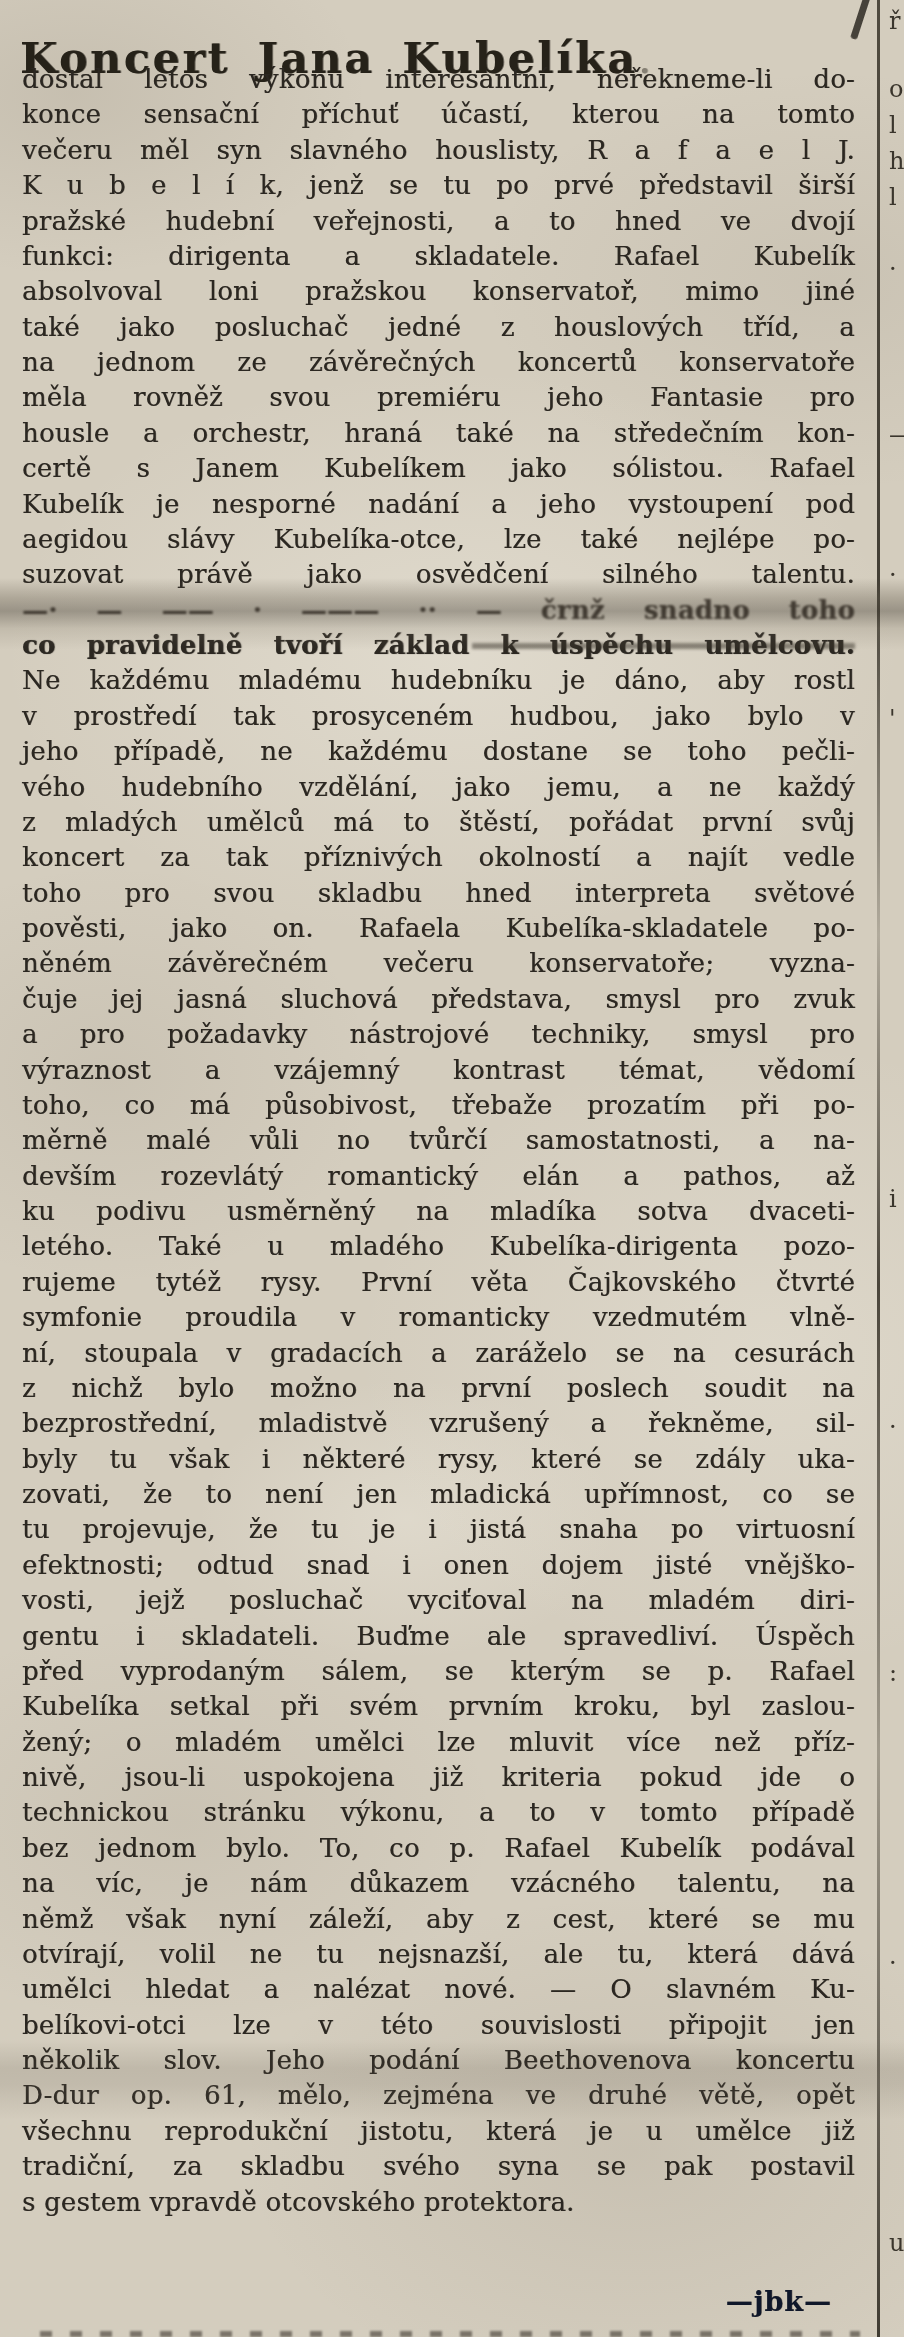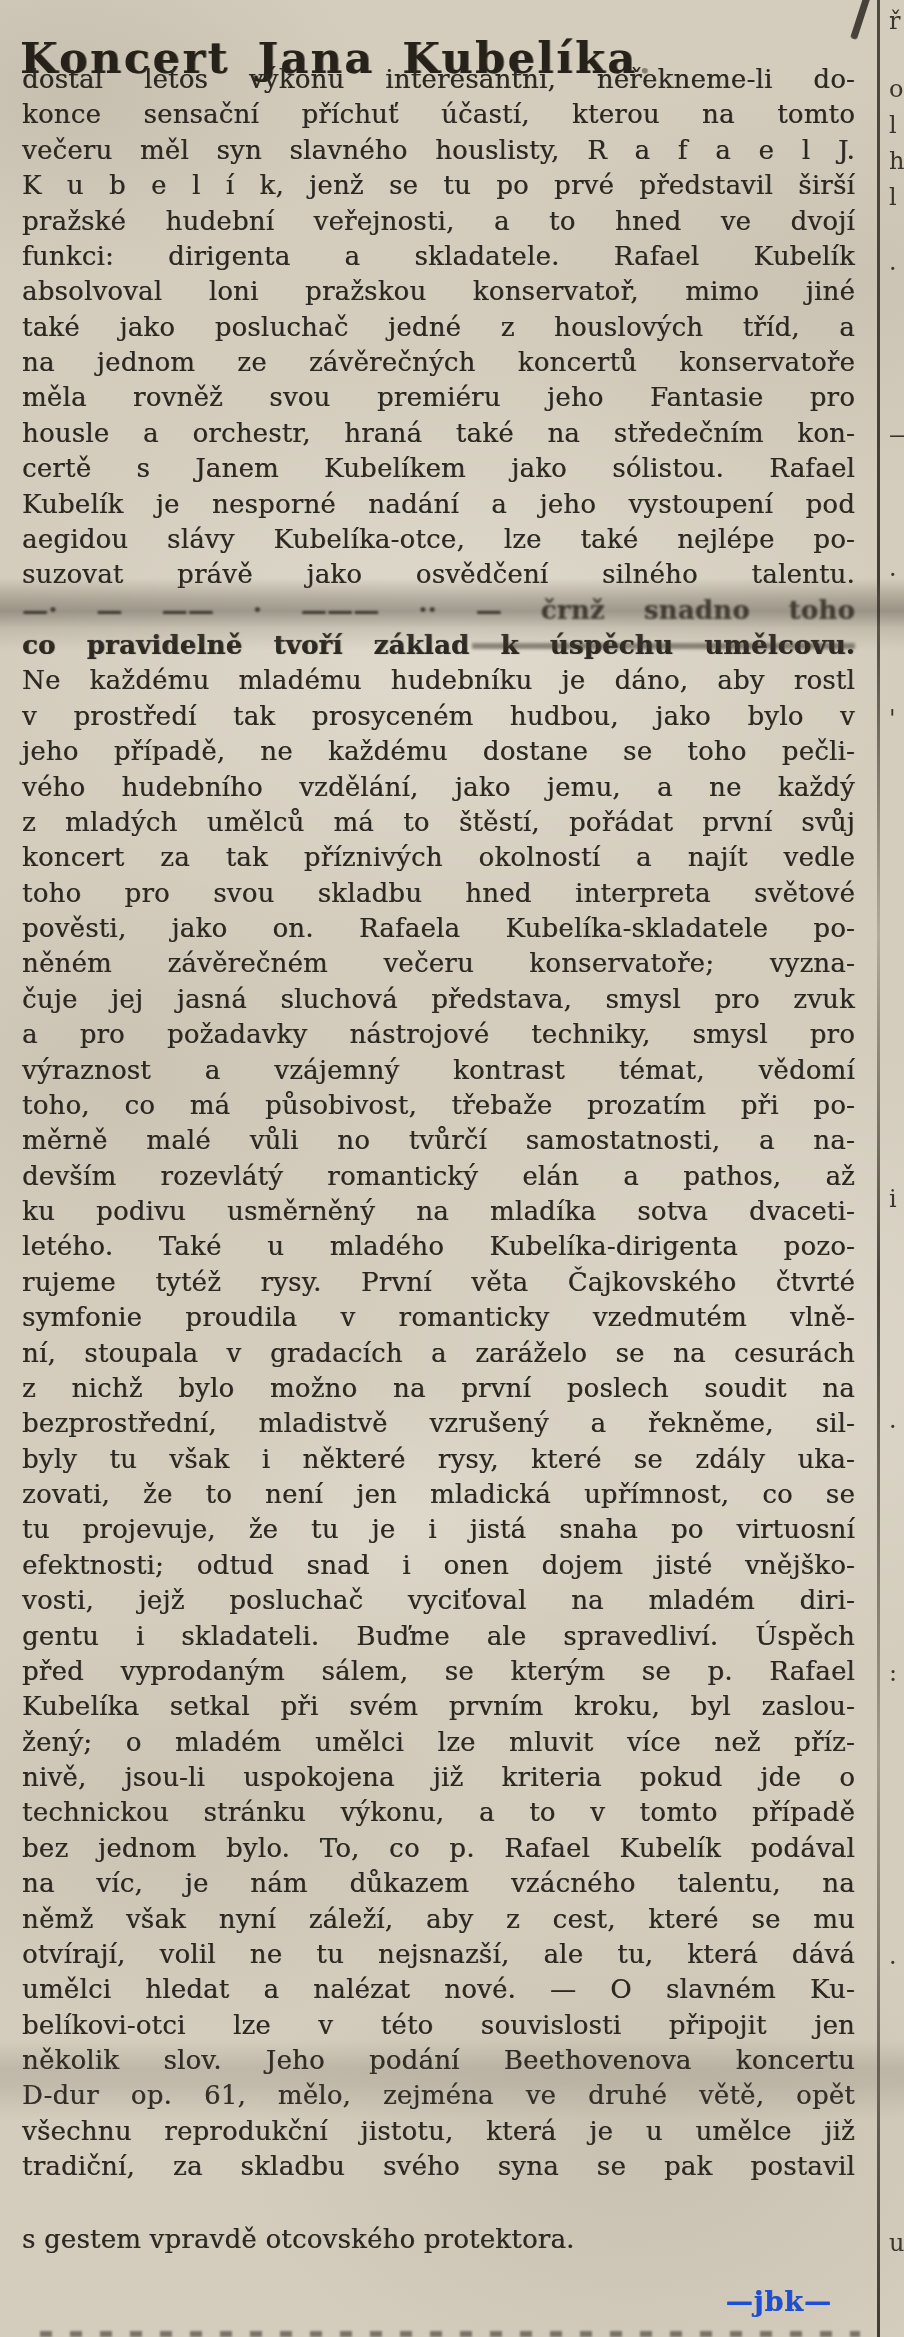--- a/index.html
+++ b/index.html
@@ -28,32 +28,32 @@
     text-shadow:1px 0 0 rgba(38,34,28,0.55);
   }
   .headline .mark{opacity:0.45;font-weight:normal;}
   .lines{position:absolute;left:22px;top:62px;width:833px;z-index:2;}
   .line{
     position:relative;height:35.38px;line-height:35.38px;
     font-size:26px;color:#2b2721;letter-spacing:0.2px;
     text-align:justify;text-align-last:justify;
     text-shadow:0.5px 0 0.6px rgba(43,39,33,0.55);
   }
-  .line.end{text-align-last:left;margin-top:37px;}
+  .line.end{text-align-last:left;}
   .line.damaged{
     color:rgba(50,44,36,0.78);filter:blur(1.2px);font-weight:bold;
   }
   .line.smudged{font-weight:bold;text-shadow:0.8px 0 1px rgba(40,36,30,0.7);}
   .line.smudged::after{
     content:'';position:absolute;right:0;top:15px;width:46%;height:6px;
     background:rgba(52,46,38,0.5);filter:blur(1.5px);
   }
   .signature{
     position:absolute;top:2286px;left:22px;width:810px;z-index:2;
-    text-align:right;font-size:27px;font-weight:bold;color:#1d4ed8;
+    text-align:right;font-size:27px;font-weight:bold;color:#0f172a;
     letter-spacing:1px;text-shadow:0.5px 0 0.6px rgba(43,39,33,0.55);
   }
   .col-rule{
     position:absolute;left:877px;top:0;width:3px;height:100%;z-index:3;
     background:linear-gradient(180deg,#413c31 0%,#332f26 25%,#48433646 40%,#3a352b 55%,#47423566 75%,#2f2b22 100%);
     opacity:0.9;
   }
   .edge-fragments span{
     position:absolute;left:889px;z-index:2;
     font-size:24px;color:#3a352c;filter:blur(0.4px);line-height:30px;

